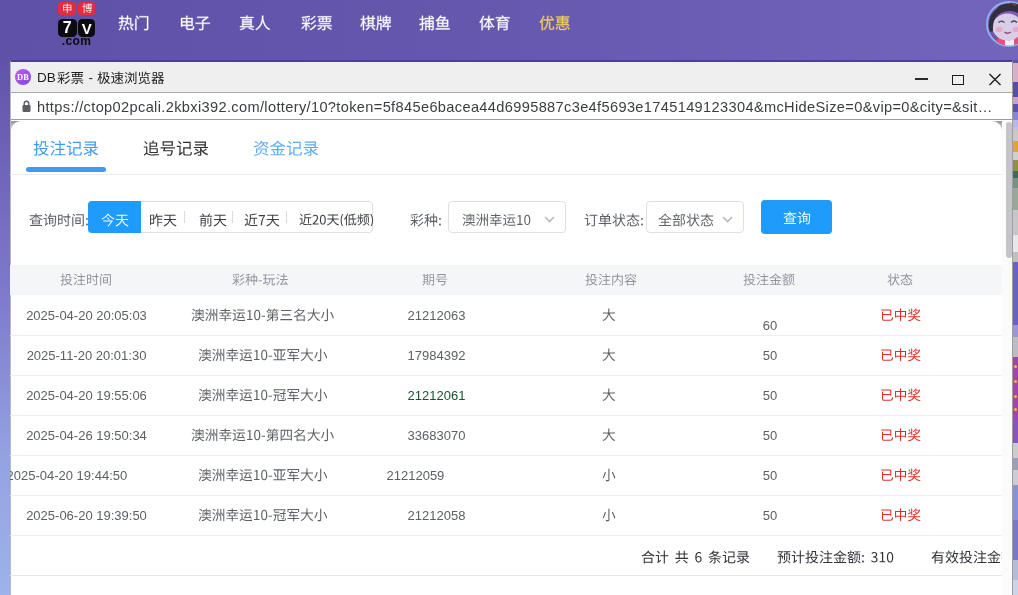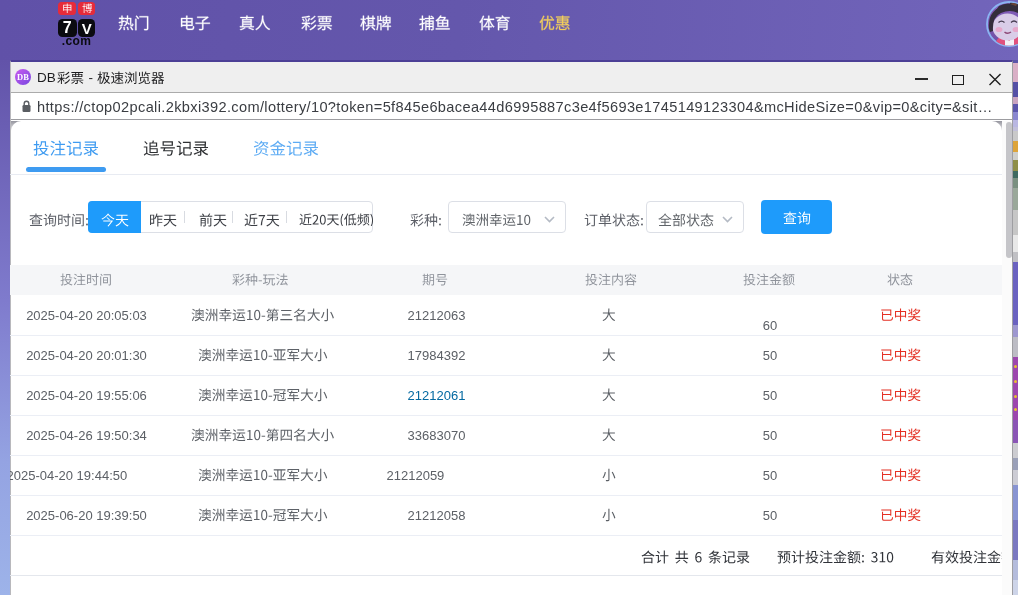--- a/index.html
+++ b/index.html
@@ -375,21 +375,21 @@
     </svg>
 <div class="ab" style="left:730.0px;top:186.5px;font-size:13px;color:#5c6066;line-height:15px;width:60px;text-align:center;margin-top:10px;">60</div>
 <svg class="ab" style="left:870.0px;top:187.2px;" width="43" height="13.7" viewBox="0 0 43 13.7">
       <g transform="translate(0,12.06) scale(0.013700,-0.013700)" fill="#e43024">
         <use href="#u5df2" x="0"></use>
         <use href="#u4e2d" x="1000"></use>
         <use href="#u5956" x="2000"></use>
       </g>
     </svg>
 <div class="ab" style="left:0px;top:214px;width:992px;height:1px;background:#ebeef5"></div>
-<div class="ab" style="left:-3.5px;top:226.5px;font-size:13px;color:#5c6066;line-height:15px;width:160px;text-align:center;">2025-04-20 20:01:30</div>
+<div class="ab" style="left:-3.5px;top:226.5px;font-size:13px;color:#5c6066;line-height:15px;width:160px;text-align:center;">2025-11-20 20:01:30</div>
 <svg class="ab" style="left:188.2px;top:227.2px;" width="131" height="13.7" viewBox="0 0 131 13.7">
       <g transform="translate(0,12.06) scale(0.013700,-0.013700)" fill="#5c6066">
         <use href="#u6fb3" x="0"></use>
         <use href="#u6d32" x="1000"></use>
         <use href="#u5e78" x="2000"></use>
         <use href="#u8fd0" x="3000"></use>
         <use href="#u31" x="4000"></use>
         <use href="#u30" x="4555"></use>
         <use href="#u2d" x="5110"></use>
         <use href="#u4e9a" x="5457"></use>
@@ -422,21 +422,21 @@
         <use href="#u8fd0" x="3000"></use>
         <use href="#u31" x="4000"></use>
         <use href="#u30" x="4555"></use>
         <use href="#u2d" x="5110"></use>
         <use href="#u51a0" x="5457"></use>
         <use href="#u519b" x="6457"></use>
         <use href="#u5927" x="7457"></use>
         <use href="#u5c0f" x="8457"></use>
       </g>
     </svg>
-<div class="ab" style="left:376.5px;top:266.5px;font-size:13px;color:#0369a1;line-height:15px;width:100px;text-align:center;">21212061</div>
+<div class="ab" style="left:376.5px;top:266.5px;font-size:13px;color:#14532d;line-height:15px;width:100px;text-align:center;">21212061</div>
 <svg class="ab" style="left:592.1px;top:267.1px;" width="15" height="13.7" viewBox="0 0 15 13.7">
       <g transform="translate(0,12.06) scale(0.013700,-0.013700)" fill="#5c6066">
         <use href="#u5927" x="0"></use>
       </g>
     </svg>
 <div class="ab" style="left:730.0px;top:266.5px;font-size:13px;color:#5c6066;line-height:15px;width:60px;text-align:center;">50</div>
 <svg class="ab" style="left:870.0px;top:267.1px;" width="43" height="13.7" viewBox="0 0 43 13.7">
       <g transform="translate(0,12.06) scale(0.013700,-0.013700)" fill="#e43024">
         <use href="#u5df2" x="0"></use>
         <use href="#u4e2d" x="1000"></use>

